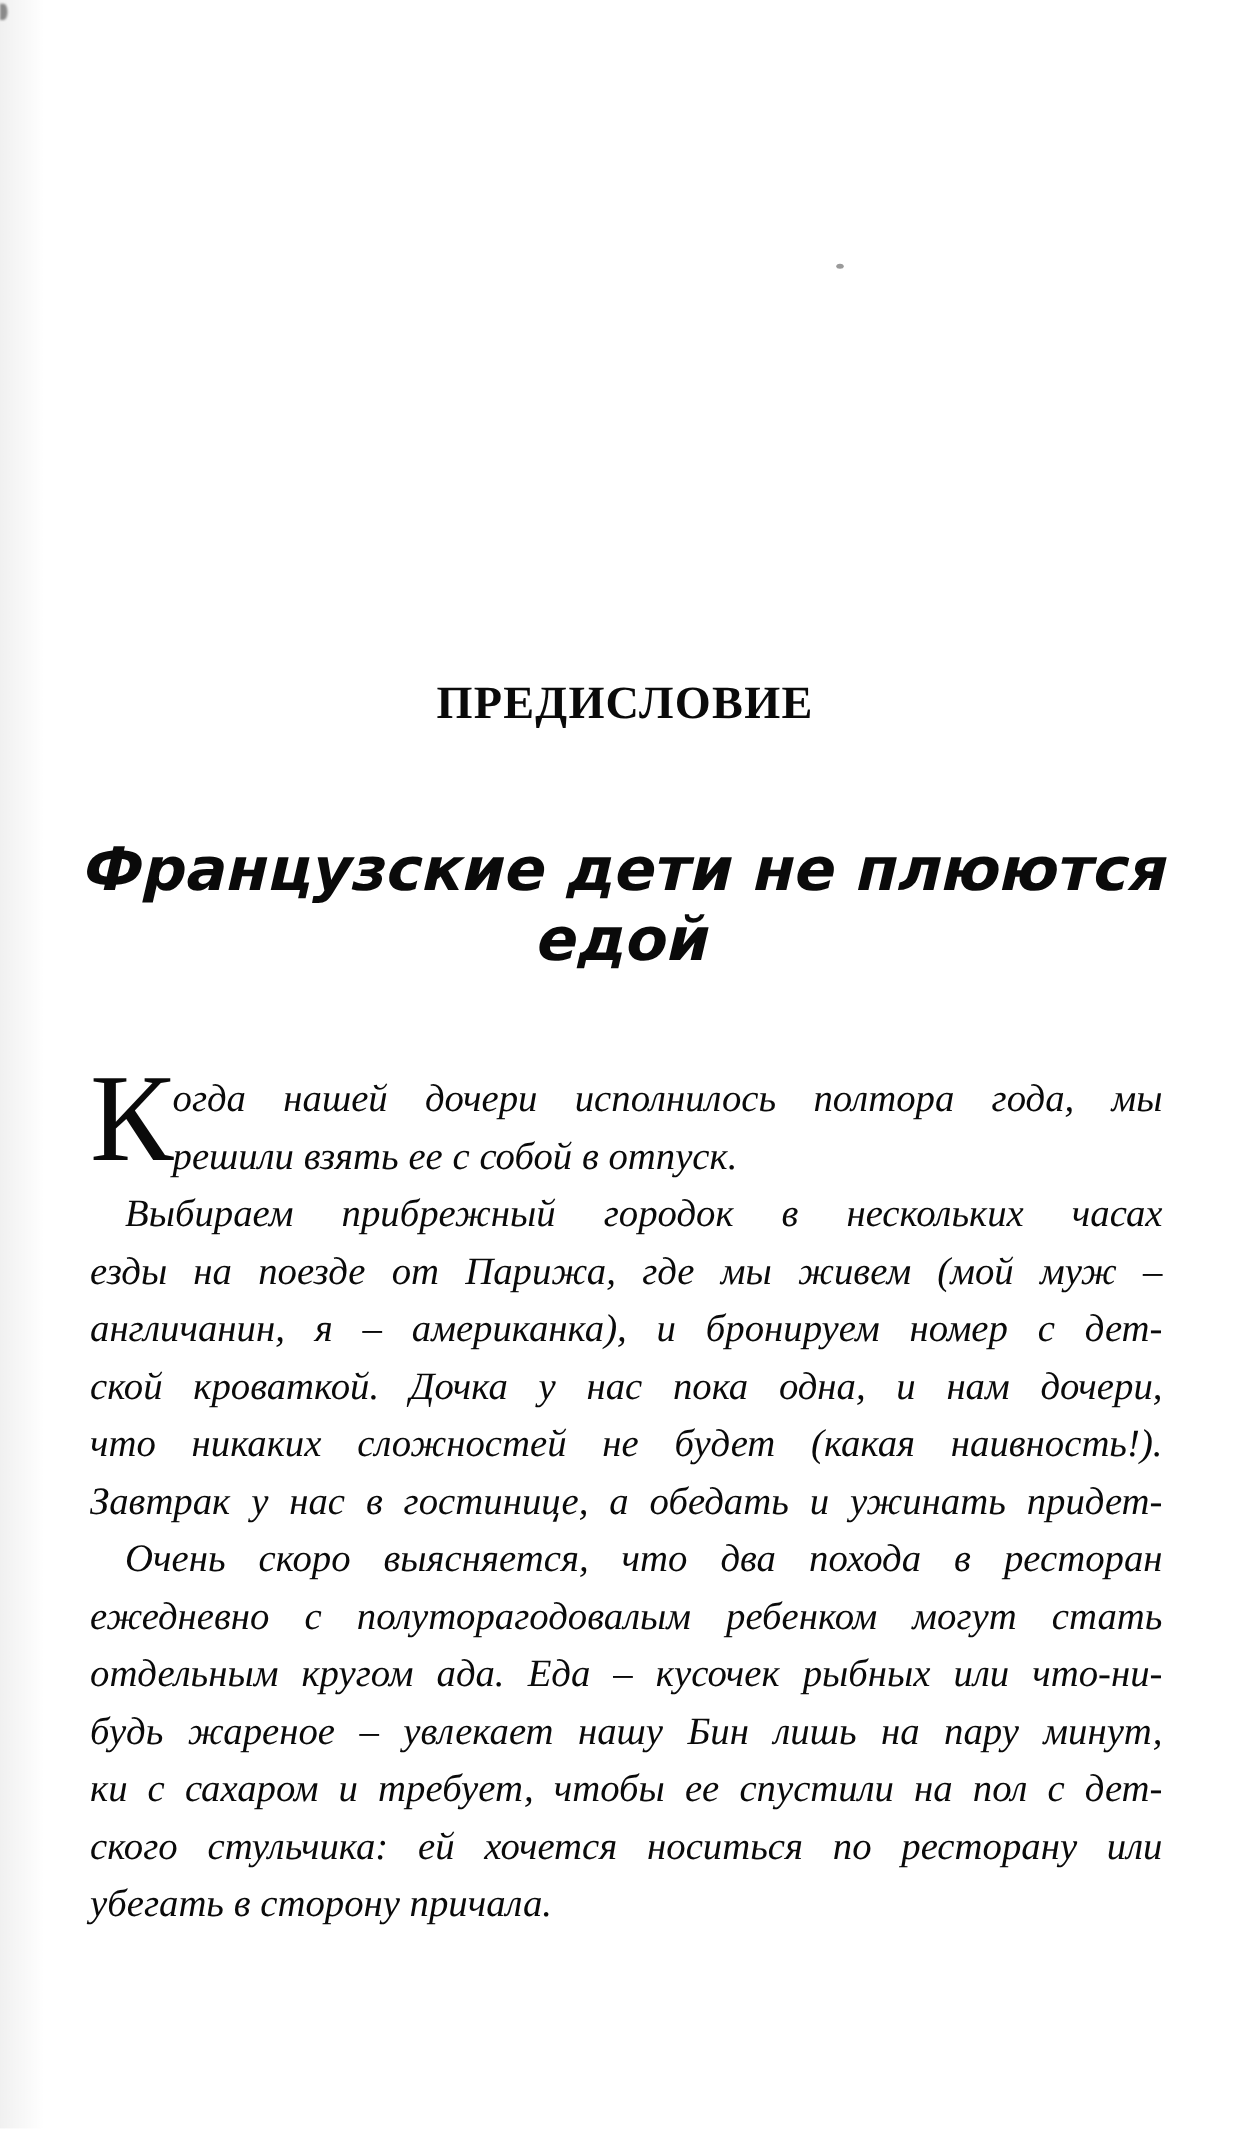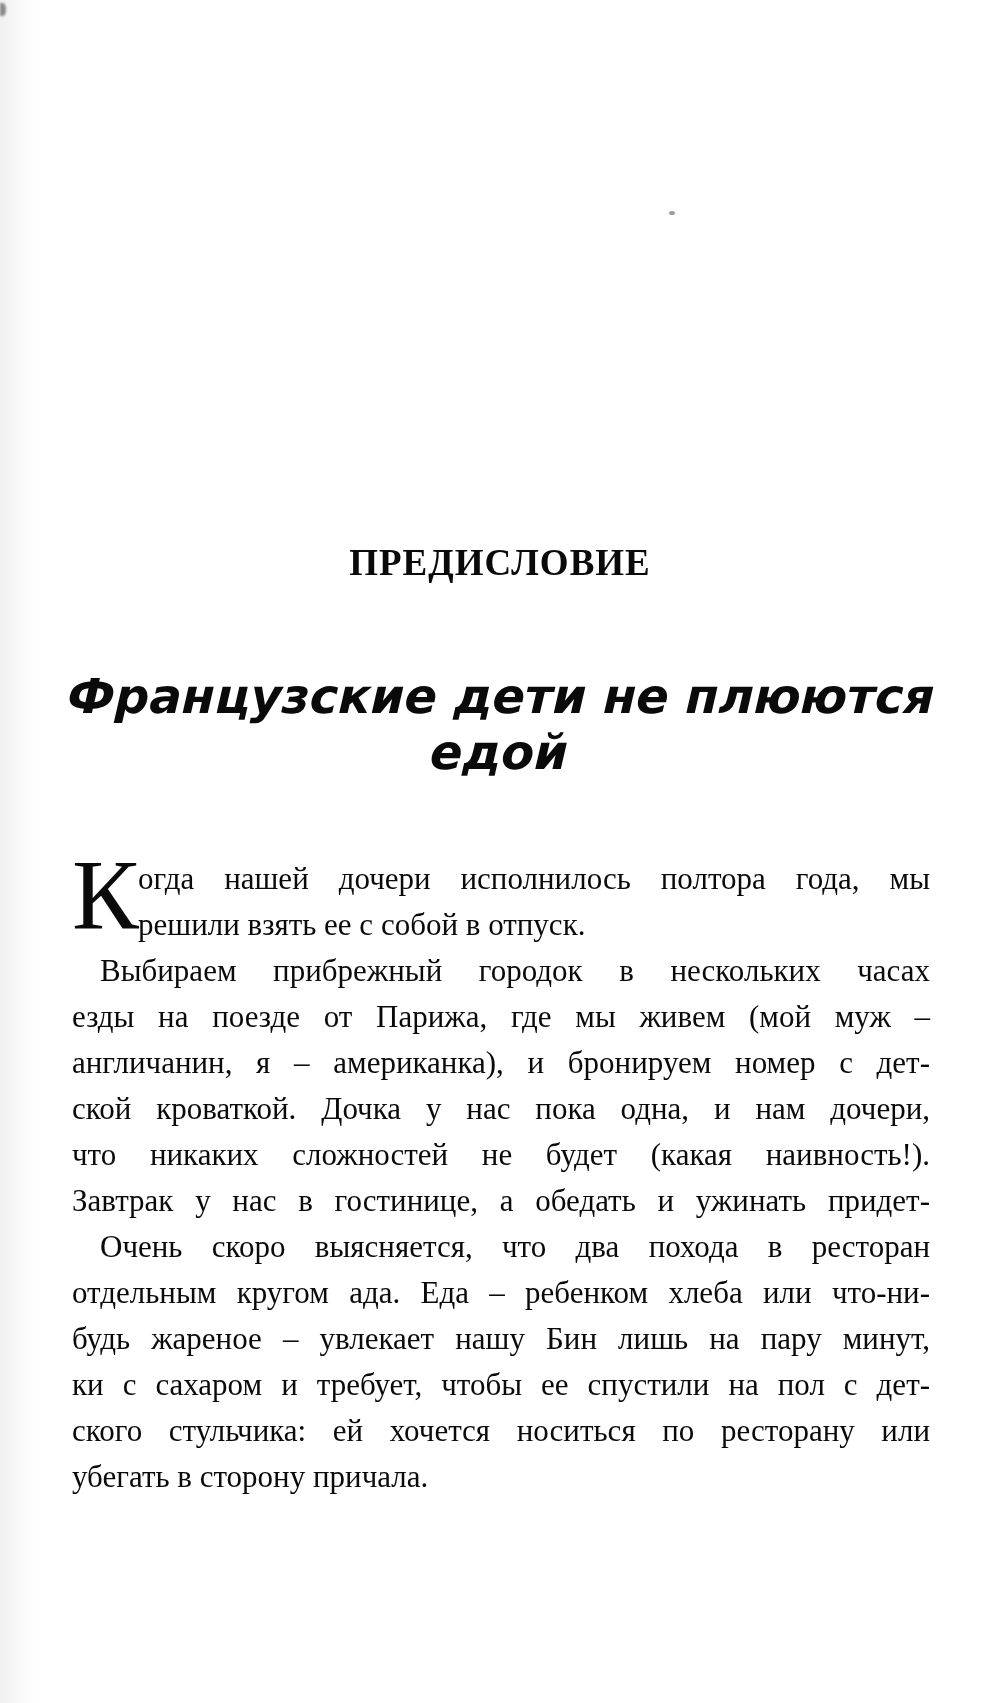--- a/index.html
+++ b/index.html
@@ -78,20 +78,21 @@
     width: 58px;
     margin-right: 8px;
     font-weight: normal;
   }
   .line {
     text-align: justify;
     text-align-last: justify;
     white-space: normal;
     height: 46px;
     overflow: visible;
+    font-style: italic;
   }
   .line.para-last {
     text-align: center;
     text-align-last: left;
   }
   .line.indent { text-indent: 28px; }
 </style>
 </head>
 <body>
 
@@ -117,21 +118,22 @@
       <div class="line indent">Выбираем прибрежный городок в нескольких часах</div>
       <div class="line">езды на поезде от Парижа, где мы живем (мой муж –</div>
       <div class="line">англичанин, я – американка), и бронируем номер с дет-</div>
       <div class="line">ской кроваткой. Дочка у нас пока одна, и нам дочери,</div>
       <div class="line">что никаких сложностей не будет (какая наивность!).</div>
       <div class="line">Завтрак у нас в гостинице, а обедать и ужинать придет-</div>
     </div>
 
     <div class="paragraph">
       <div class="line indent">Очень скоро выясняется, что два похода в ресторан</div>
-      <div class="line">отдельным кругом ада. Еда – ребенком хлеба или что-ни-</div>
+      <div class="line">ежедневно с полуторагодовалым ребенком могут стать</div>
+      <div class="line">отдельным кругом ада. Еда – кусочек рыбных или что-ни-</div>
       <div class="line">будь жареное – увлекает нашу Бин лишь на пару минут,</div>
       <div class="line">ки с сахаром и требует, чтобы ее спустили на пол с дет-</div>
       <div class="line">ского стульчика: ей хочется носиться по ресторану или</div>
       <div class="line para-last">убегать в сторону причала.</div>
     </div>
 
   </div>
 </div>
 
 </body></html>

